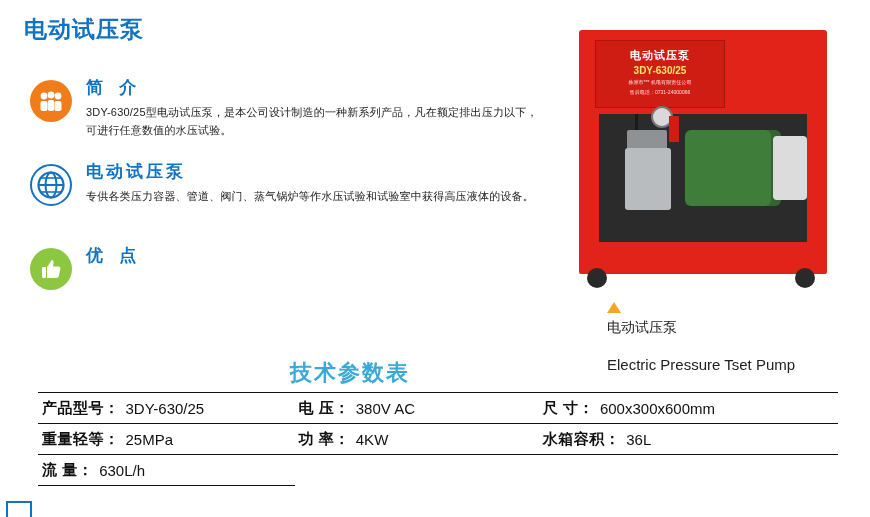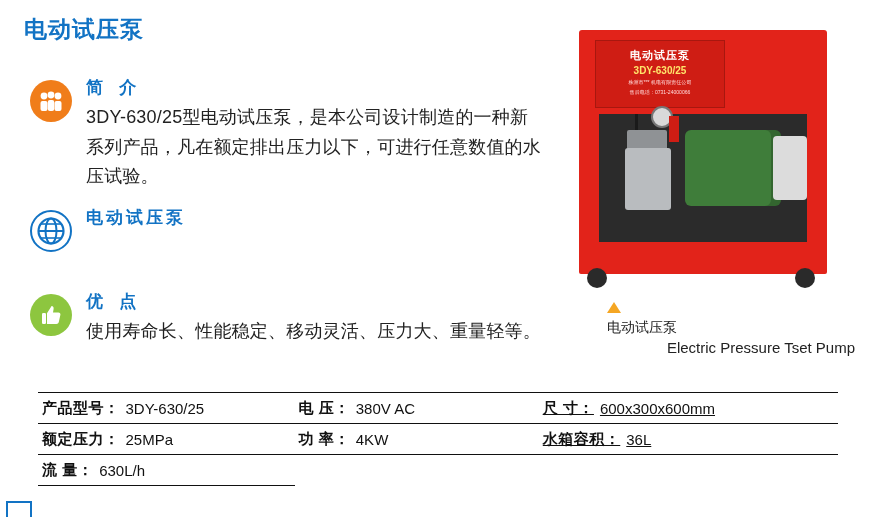--- a/index.html
+++ b/index.html
@@ -58,21 +58,21 @@
   .icon-thumb  { background: #8dc63f; }
   .feature-title {
     font-size: 17px;
     font-weight: bold;
     color: #1273c4;
     margin: 0 0 4px 0;
     letter-spacing: 3px;
     font-family: Liberation Mono, monospace;
   }
   .feature-text {
-    font-size: 18px;
+    font-size: 11px;
     color: #222222;
     line-height: 1.65;
     letter-spacing: 0.2px;
   }
 
   
   .product {
     position: absolute;
     left: 565px;
     top: 18px;
@@ -224,22 +224,21 @@
   }
   .caption-cn {
     font-size: 14px;
     color: #222;
     margin-left: 42px;
   }
   .caption-en {
     font-size: 15px;
     color: #222;
     margin-left: 42px;
-    margin-top: 2px;
-    text-align: right;
+    margin-top: 19px;
   }
 
   
   .spec-title {
     position: absolute;
     left: 0;
     right: 0;
     top: 358px;
     text-align: center;
     font-size: 22px;
@@ -269,21 +268,21 @@
     font-weight: bold;
     white-space: nowrap;
     letter-spacing: 0.5px;
   }
   .sp-value {
     padding-left: 6px;
     white-space: nowrap;
   }
   .col-a { width: 255px; }
   .col-b { width: 245px; }
-  .col-c { width: 300px; text-decoration: underline; }
+  .col-c { width: 300px; }
   .cell-inner {
     display: flex;
     align-items: center;
   }
   .spacer-td { border-bottom: none !important; }
 
   .bottom-mark {
     position: absolute;
     left: 6px;
     bottom: 0px;
@@ -322,31 +321,31 @@
       <div class="feature-icon icon-globe">
         <svg width="30" height="30" viewBox="0 0 30 30" aria-hidden="true">
           <circle cx="15" cy="15" r="12.5" fill="none" stroke="#1273c4" stroke-width="2.2"></circle>
           <ellipse cx="15" cy="15" rx="5.5" ry="12.5" fill="none" stroke="#1273c4" stroke-width="2"></ellipse>
           <line x1="2.5" y1="15" x2="27.5" y2="15" stroke="#1273c4" stroke-width="2"></line>
           <line x1="5" y1="8" x2="25" y2="8" stroke="#1273c4" stroke-width="1.6"></line>
           <line x1="5" y1="22" x2="25" y2="22" stroke="#1273c4" stroke-width="1.6"></line>
         </svg>
       </div>
       <div class="feature-title">电动试压泵</div>
+      <div class="feature-text">专供各类压力容器、管道、阀门、蒸气锅炉等作水压试验和试验室中获得高压液体的设备。</div>
     </div>
 
     <div class="feature">
       <div class="feature-icon icon-thumb">
         <svg width="24" height="24" viewBox="0 0 24 24" aria-hidden="true">
           <path d="M8 21V10.2l4.6-7.2c1.6.2 2.3 1.3 2 2.9L14 9.4h5.4c1.4 0 2.3 1.1 2 2.4l-1.6 7.2c-.2 1.2-1.2 2-2.4 2H8z" fill="#ffffff"></path>
           <rect x="3" y="10" width="4" height="11" rx="1.2" fill="#ffffff"></rect>
         </svg>
       </div>
       <div class="feature-title">优 点</div>
-      <div class="feature-text">使用寿命长、性能稳定、移动灵活、压力大、重量轻等。</div>
     </div>
 
   </div>
 
   <div class="product">
     <div class="machine">
       <div class="frame-outer"></div>
       <div class="frame-inner"></div>
 
       <div class="panel-top">
@@ -367,20 +366,21 @@
       <div class="base-bar"></div>
       <div class="wheel left"></div>
       <div class="wheel right"></div>
     </div>
 
     <div class="caption-mark"></div>
     <div class="caption-cn">电动试压泵</div>
     <div class="caption-en">Electric Pressure Tset Pump</div>
   </div>
 
+  <div class="spec-title">技术参数表</div>
 
   <table class="spec-table">
     <tbody>
         <tr>
       <td class="col-a">
         <div class="cell-inner">
           <span class="sp-label">产品型号：</span>
           <span class="sp-value">3DY-630/25</span>
         </div>
       </td>
@@ -393,21 +393,21 @@
       <td class="col-c">
         <div class="cell-inner">
           <span class="sp-label">尺   寸：</span>
           <span class="sp-value">600x300x600mm</span>
         </div>
       </td>
     </tr>
     <tr>
       <td class="col-a">
         <div class="cell-inner">
-          <span class="sp-label">额定压力：</span>
+          <span class="sp-label">重量轻等：</span>
           <span class="sp-value">25MPa</span>
         </div>
       </td>
       <td class="col-b">
         <div class="cell-inner">
           <span class="sp-label">功    率：</span>
           <span class="sp-value">4KW</span>
         </div>
       </td>
       <td class="col-c">

